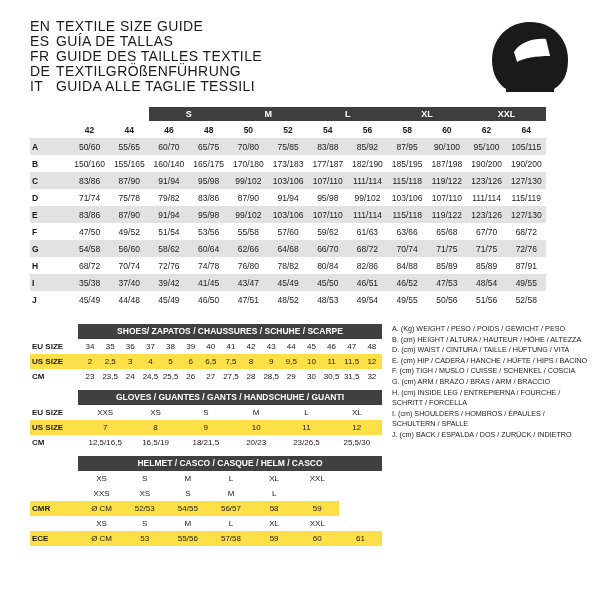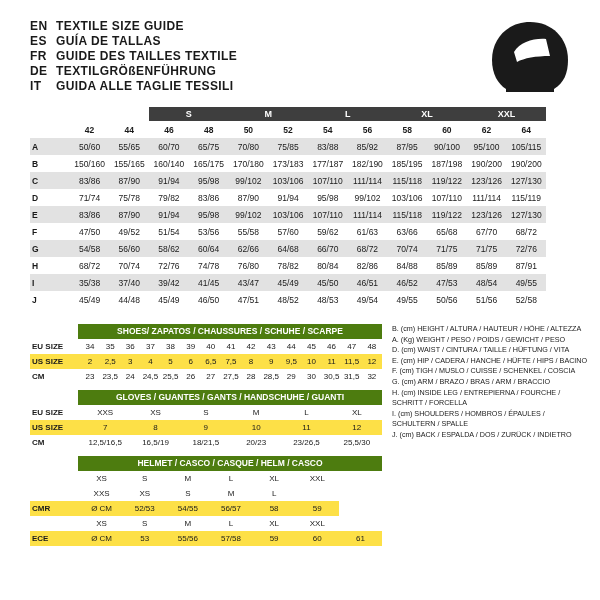--- a/index.html
+++ b/index.html
@@ -6,21 +6,21 @@
   body{
     width:600px;height:600px;
     background:#ffffff;
     font-family:"Liberation Sans", sans-serif;
     color:#1a1a1a;
     overflow:hidden;
   }
   .page{position:relative;width:600px;height:600px;box-sizing:border-box;padding:18px 14px 8px 30px;}
 
   
-  .titles{font-size:12px;font-weight:bold;letter-spacing:.4px;}
+  .titles{font-size:14px;font-weight:normal;letter-spacing:.4px;}
   .titles .row{display:flex;align-items:center;height:15px;}
   .titles .lang{width:26px;}
   .titles .txt{}
 
   
   .helmet{position:absolute;right:24px;top:18px;width:92px;height:78px;}
 
   
   .maintable{margin-top:14px;border-collapse:collapse;font-size:8.5px;width:556px;table-layout:fixed;}
   .maintable td,.maintable th{padding:0;height:17px;text-align:center;font-weight:normal;}
@@ -30,21 +30,21 @@
   .maintable tr.numrow td{font-weight:bold;}
   .maintable tr.shade td{background:#e2e2e2;}
   .maintable tr.shade td.rowlabel{background:#e2e2e2;}
 
   
   .lower{display:flex;margin-top:16px;gap:10px;}
   .lowerleft{width:352px;}
   .lowerright{width:196px;font-size:7.2px;line-height:10.6px;}
   .lowerright div{white-space:nowrap;}
 
-  .secthead{background:#4d7c0f;color:#fff;font-weight:bold;font-size:8.5px;text-align:center;height:15px;line-height:15px;margin-left:48px;}
+  .secthead{background:#404040;color:#fff;font-weight:bold;font-size:8.5px;text-align:center;height:15px;line-height:15px;margin-left:48px;}
   .subtable{border-collapse:collapse;font-size:8px;width:352px;table-layout:fixed;margin-top:0;}
   .subtable td{height:15px;padding:0;text-align:center;}
   .subtable td.lbl{text-align:left;width:48px;font-weight:bold;padding-left:2px;}
   .subtable tr.shade td{background:#fde047;}
 </style>
 </head>
 <body>
 
 <div class="page">
 
@@ -402,22 +402,22 @@
               <td>57/58</td>
               <td>59</td>
               <td>60</td>
               <td>61</td>
             </tr>
           </tbody>
         </table>
     </div>
 
     <div class="lowerright" id="legend-box">
+        <div>A. (Kg) WEIGHT / PESO / POIDS / GEWICHT / PESO</div>
         <div>B. (cm) HEIGHT / ALTURA / HAUTEUR / HÖHE / ALTEZZA</div>
-        <div>A. (Kg) WEIGHT / PESO / POIDS / GEWICHT / PESO</div>
         <div>D. (cm) WAIST / CINTURA / TAILLE / HÜFTUNG / VITA</div>
         <div>E. (cm) HIP / CADERA / HANCHE / HÜFTE / HIPS / BACINO</div>
         <div>F. (cm) TIGH / MUSLO / CUISSE / SCHENKEL / COSCIA</div>
         <div>G. (cm) ARM / BRAZO / BRAS / ARM / BRACCIO</div>
         <div>H. (cm) INSIDE LEG / ENTREPIERNA / FOURCHE /</div>
         <div>SCHRITT / FORCELLA</div>
         <div>I. (cm) SHOULDERS / HOMBROS / ÉPAULES /</div>
         <div>SCHULTERN / SPALLE</div>
         <div>J. (cm) BACK / ESPALDA / DOS / ZURÜCK / INDIETRO</div>
       </div>

